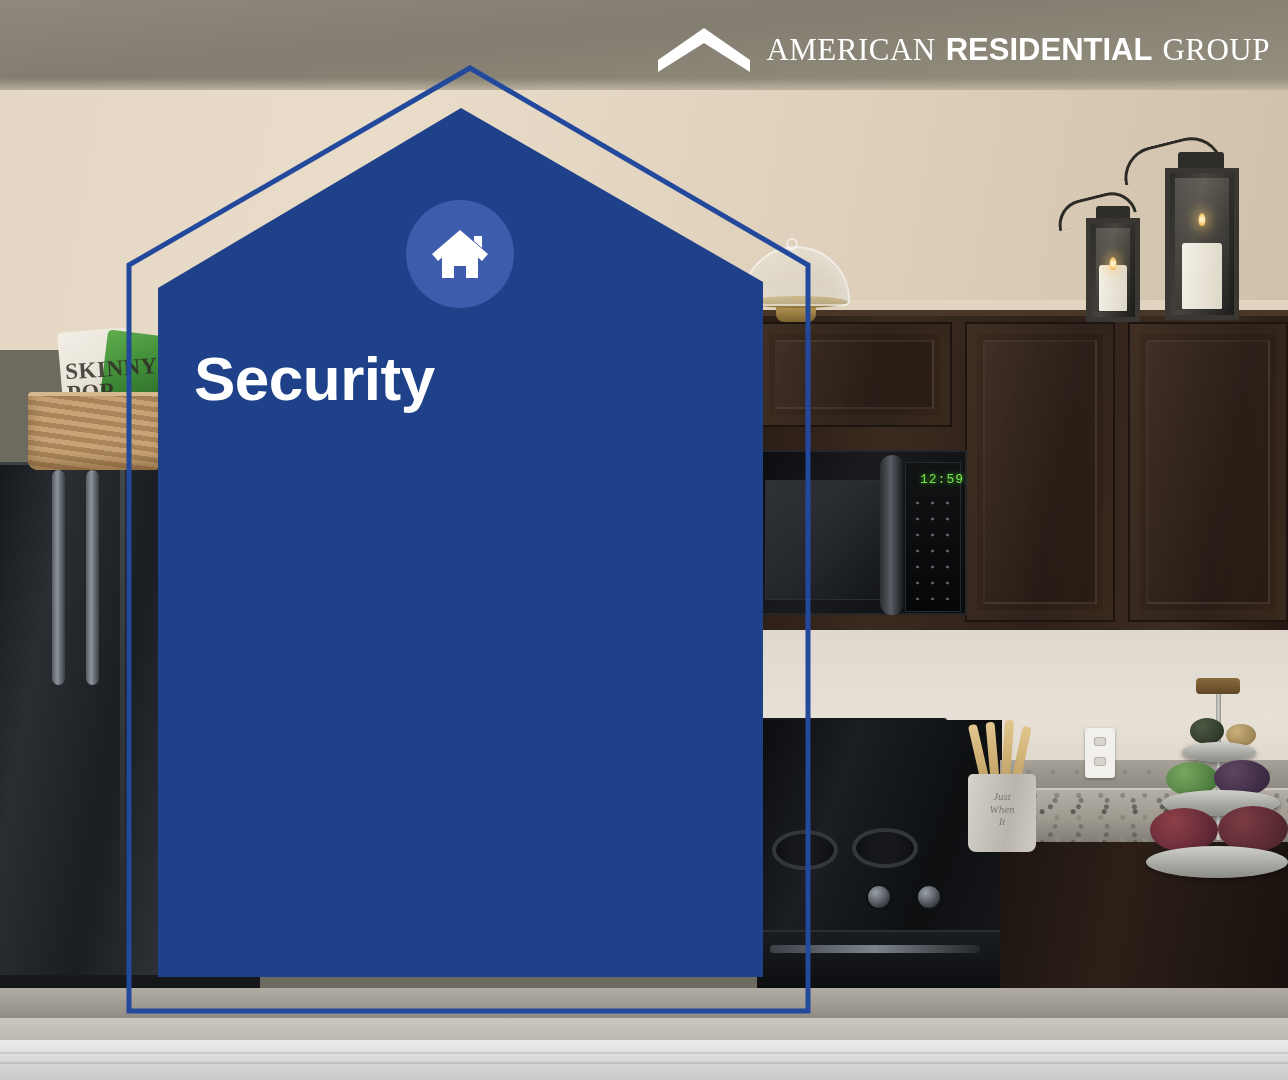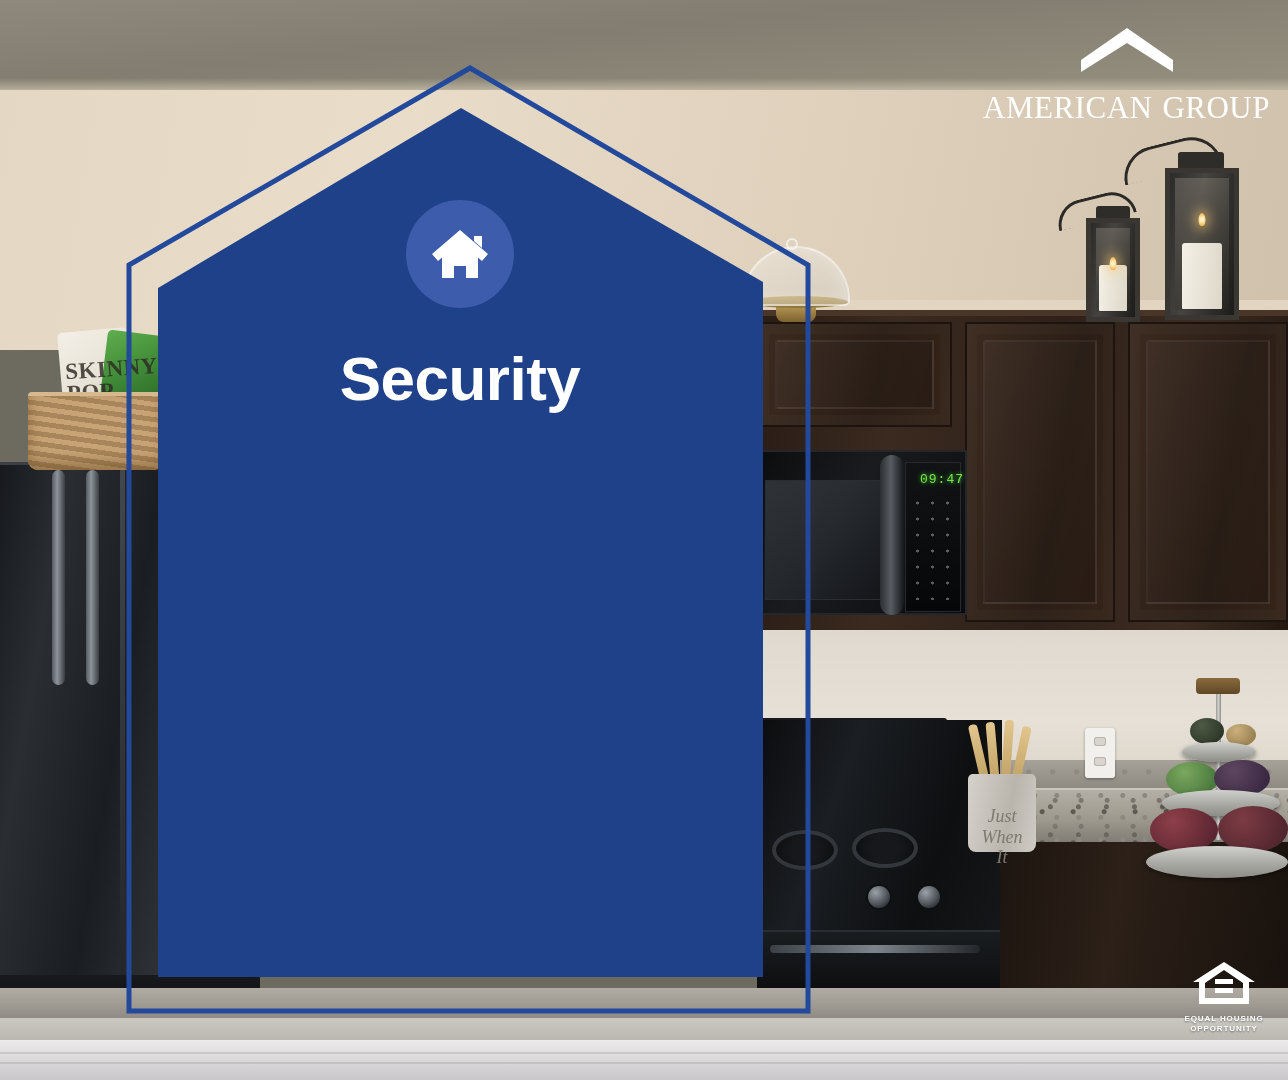--- a/index.html
+++ b/index.html
@@ -275,21 +275,21 @@
 
   
   .crock {
     position: absolute; left: 968px; top: 774px; width: 68px; height: 78px;
     background: linear-gradient(100deg, #d5d2cb, #b9b5ad 60%, #cfccc5);
     border-radius: 5px 5px 8px 8px;
   }
   .crock-txt {
     position: absolute; left: 972px; top: 790px; width: 60px; text-align: center;
     font-family: "Liberation Serif", serif; font-style: italic;
-    font-size: 18px; color: #7c7970; line-height: 1.15; margin-top: 16px;
+    font-size: 11px; color: #7c7970; line-height: 1.15;
   }
   .utensil {
     position: absolute; width: 9px; border-radius: 4px;
     background: linear-gradient(180deg, #e2c68e, #c2a265);
   }
   .u1 { left: 974px; top: 724px; height: 56px; transform: rotate(-13deg); }
   .u2 { left: 988px; top: 722px; height: 58px; transform: rotate(-5deg); }
   .u3 { left: 1003px; top: 720px; height: 60px; transform: rotate(4deg); }
   .u4 { left: 1017px; top: 726px; height: 56px; transform: rotate(12deg); }
 
@@ -351,21 +351,20 @@
   
   .house-outline, .house-solid {
     position: absolute; left: 0; top: 0; width: 1288px; height: 1080px;
     pointer-events: none;
   }
 
   
   .card-content {
     position: absolute;
     left: 170px; top: 200px; width: 580px;
-    text-align: center;
     color: #ffffff;
   }
   .icon-circle {
     width: 108px; height: 108px; border-radius: 50%;
     background: #3d5cab;
     margin: 0 auto 36px auto;
     display: flex; align-items: center; justify-content: center;
   }
   .headline {
     font-size: 62px;
@@ -380,21 +379,21 @@
     font-weight: 400;
     line-height: 1.46;
     margin: 0;
     padding: 0 14px;
     color: #f2f4f8;
   }
 
   
   .brand {
     position: absolute; right: 18px; top: 26px;
-    display: flex; align-items: center; gap: 16px; flex-direction: column;
+    display: flex; align-items: center; gap: 16px;
   }
   .brand-words {
     color: #ffffff;
     font-size: 31px;
     letter-spacing: .5px;
     white-space: nowrap;
     display: flex; align-items: baseline; gap: 10px;
   }
   .w-serif { font-family: "Liberation Serif", serif; font-weight: 400; }
   .w-bold  { font-family: "Liberation Sans", sans-serif; font-weight: 700; letter-spacing: 0px; }
@@ -458,21 +457,21 @@
 
     <div class="dome-foot"></div>
     <div class="dome-stand"></div>
     <div class="dome"></div>
     <div class="dome-knob"></div>
 
     <div class="microwave"></div>
     <div class="mw-window"></div>
     <div class="mw-handle"></div>
     <div class="mw-panel"></div>
-    <div class="mw-display">09:47</div>
+    <div class="mw-display">12:59</div>
     <div class="mw-keys"></div>
 
     <div class="stove-back"></div>
     <div class="stove-display">12:54</div>
     <div class="stove"></div>
     <div class="burner b1"></div>
     <div class="burner b2"></div>
     <div class="knob k1"></div>
     <div class="knob k2"></div>
     <div class="stove-drawer"></div>
@@ -538,30 +537,19 @@
     </h1>
 
   </div>
 
   <div class="brand">
     <svg width="92" height="48" viewBox="0 0 92 48">
       <path d="M46 2 L92 34 L92 46 L46 17 L0 46 L0 34 Z" fill="#ffffff"></path>
     </svg>
     <div class="brand-words">
       <span class="w-serif">AMERICAN</span>
+      <span class="w-bold">RESIDENTIAL</span>
       <span class="w-serif">GROUP</span>
     </div>
   </div>
 
-  <div class="eho">
-    <svg width="66" height="48" viewBox="0 0 66 48">
-      <path d="M33 2 L64 22 L58 22 L58 44 L8 44 L8 22 L2 22 Z
-               M33 10 L14 23 L14 38 L52 38 L52 23 Z" fill="#ffffff" fill-rule="evenodd"></path>
-      <rect x="24" y="19" width="18" height="5" fill="#ffffff"></rect>
-      <rect x="24" y="28" width="18" height="5" fill="#ffffff"></rect>
-    </svg>
-    <div class="eho-text">
-      <span>EQUAL HOUSING</span><br>
-      <span>OPPORTUNITY</span>
-    </div>
-  </div>
 
 </div>
 
 </body></html>

